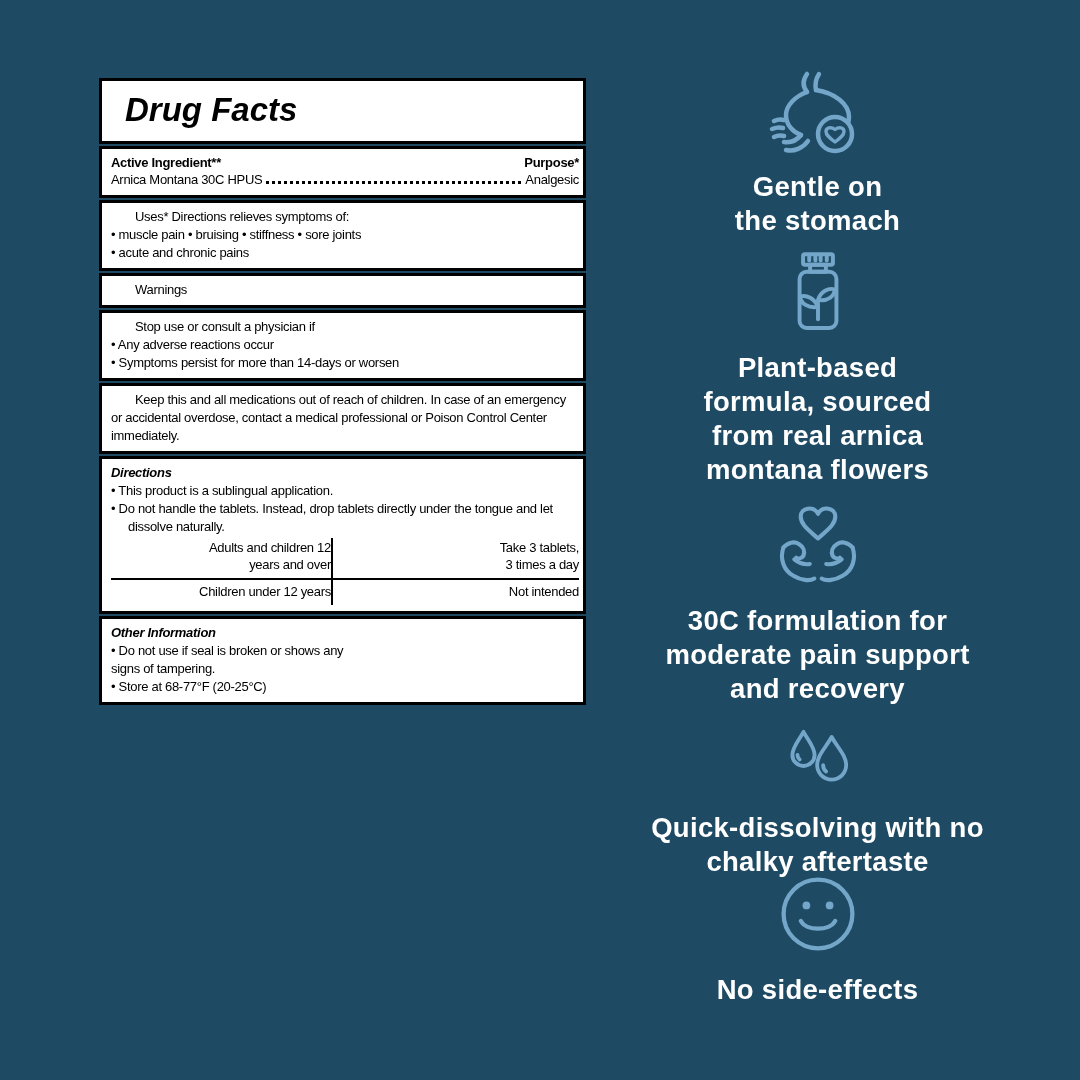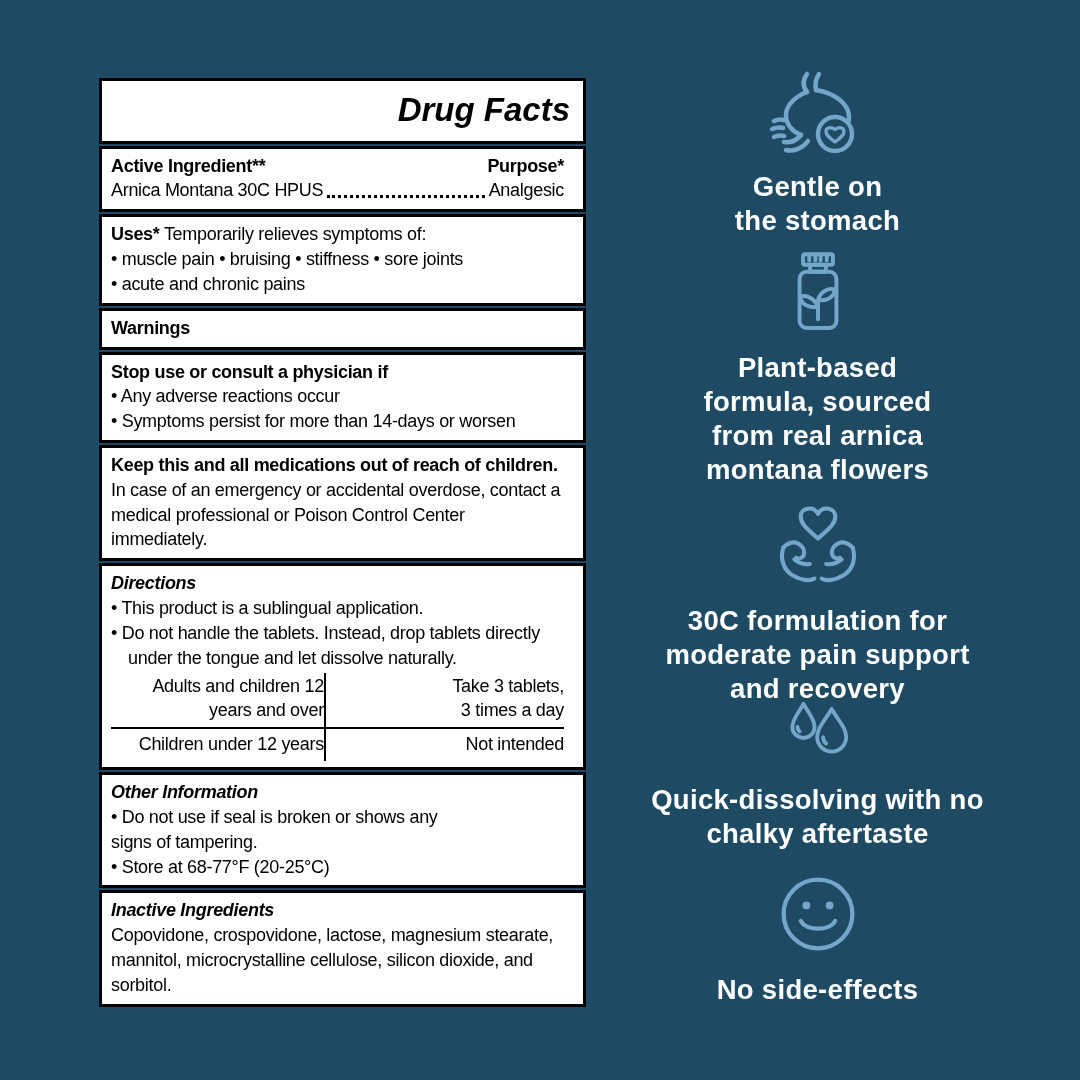--- a/index.html
+++ b/index.html
@@ -15,28 +15,28 @@
   }
   
   .label-panel{
     position:absolute; left:99px; top:78px; width:487px;
     display:flex; flex-direction:column; gap:2px;
   }
   .section{
     background:var(--panel);
     border:3px solid var(--border);
     color:var(--text-dark);
-    padding:5px 19px 6px 9px;
-    font-size:18px; line-height:1.38; letter-spacing:-0.3px;
+    padding:5px 4px 6px 9px;
+    font-size:13px; line-height:1.38; letter-spacing:-0.3px;
   }
   .title-section{
     font-size:33px; font-weight:bold; font-style:italic;
-    padding:6px 13px 8px 1px; letter-spacing:0;text-align:right;
-  }
-  .bold{font-weight:bold;}
+    padding:6px 13px 8px 23px; letter-spacing:0;
+  }
+  .bold{font-weight:normal;margin-left:24px;}
   .ital-head{font-weight:bold; font-style:italic;}
   .ai-head-row{display:flex; justify-content:space-between; font-weight:bold;}
   .ai-value-row{display:flex; align-items:flex-end;justify-content:space-between;}
   .leader{flex:1; border-bottom:3.2px dotted var(--text-dark); margin:0 4px 5px 4px;}
   .hang{padding-left:17px; text-indent:-17px;}
   
   .dir-table{margin-top:2px;text-align:right;}
   .dir-row{display:grid; grid-template-columns:47% 53%;}
   .dir-row.second .dir-cell{border-top:2.5px solid var(--border); padding-top:3px;}
   .dir-cell{white-space:pre-line; padding:1px 0 4px 0;}
@@ -45,21 +45,21 @@
   .benefits{position:absolute; left:615px; top:0; width:405px; color:var(--text-light);}
   .benefit{position:absolute; left:0; width:100%; text-align:center;}
   .benefit .icon-wrap{display:block; color:var(--icon); line-height:0;}
   .benefit .blabel{
     display:block; white-space:pre-line;
     font-weight:bold; font-size:27.5px; line-height:1.24; letter-spacing:0.3px;
   }
   .b1{top:70px;}  .b1 .blabel{margin-top:8px;}
   .b2{top:249px;} .b2 .blabel{margin-top:16px;}
   .b3{top:502px;} .b3 .blabel{margin-top:20px;}
-  .b4{top:697px;} .b4 .blabel{margin-top:16px;}
+  .b4{top:725px;} .b4 .blabel{margin-top:16px;}
   .b5{top:871px;} .b5 .blabel{margin-top:16px;}
   svg{display:inline-block;}
 </style>
 </head>
 <body>
 
 <div class="label-panel">
 
   <div class="section title-section">Drug Facts</div>
 
@@ -69,21 +69,21 @@
       <span>Purpose*</span>
     </div>
     <div class="ai-value-row">
       <span>Arnica Montana 30C HPUS</span>
       <span class="leader"></span>
       <span>Analgesic</span>
     </div>
   </div>
 
   <div class="section">
-    <div><span class="bold">Uses*</span><span> Temporarily relieves symptoms of:</span></div>
+    <div><span class="bold">Uses*</span><span> Directions relieves symptoms of:</span></div>
     <div>• muscle pain • bruising • stiffness • sore joints</div>
     <div>• acute and chronic pains</div>
   </div>
 
   <div class="section">
     <div class="bold">Warnings</div>
   </div>
 
   <div class="section">
     <div class="bold">Stop use or consult a physician if</div>
@@ -113,24 +113,20 @@
     </div>
   </div>
 
   <div class="section">
     <div class="ital-head">Other Information</div>
     <div>• Do not use if seal is broken or shows any</div>
     <div>signs of tampering.</div>
     <div>• Store at 68-77°F (20-25°C)</div>
   </div>
 
-  <div class="section">
-    <div class="ital-head">Inactive Ingredients</div>
-    <div>Copovidone, crospovidone, lactose, magnesium stearate, mannitol, microcrystalline cellulose, silicon dioxide, and sorbitol.</div>
-  </div>
 
 </div>
 
 <div class="benefits">
 
   <div class="benefit b1">
     <span class="icon-wrap">
       <svg width="100" height="92" viewBox="0 0 100 92" fill="none" stroke="currentColor" stroke-width="4.5" stroke-linecap="round" stroke-linejoin="round">
         <path d="M39,4 C34,11 35,17 39,22"></path>
         <path d="M51,4 C47,10 47,15 48,20"></path>

